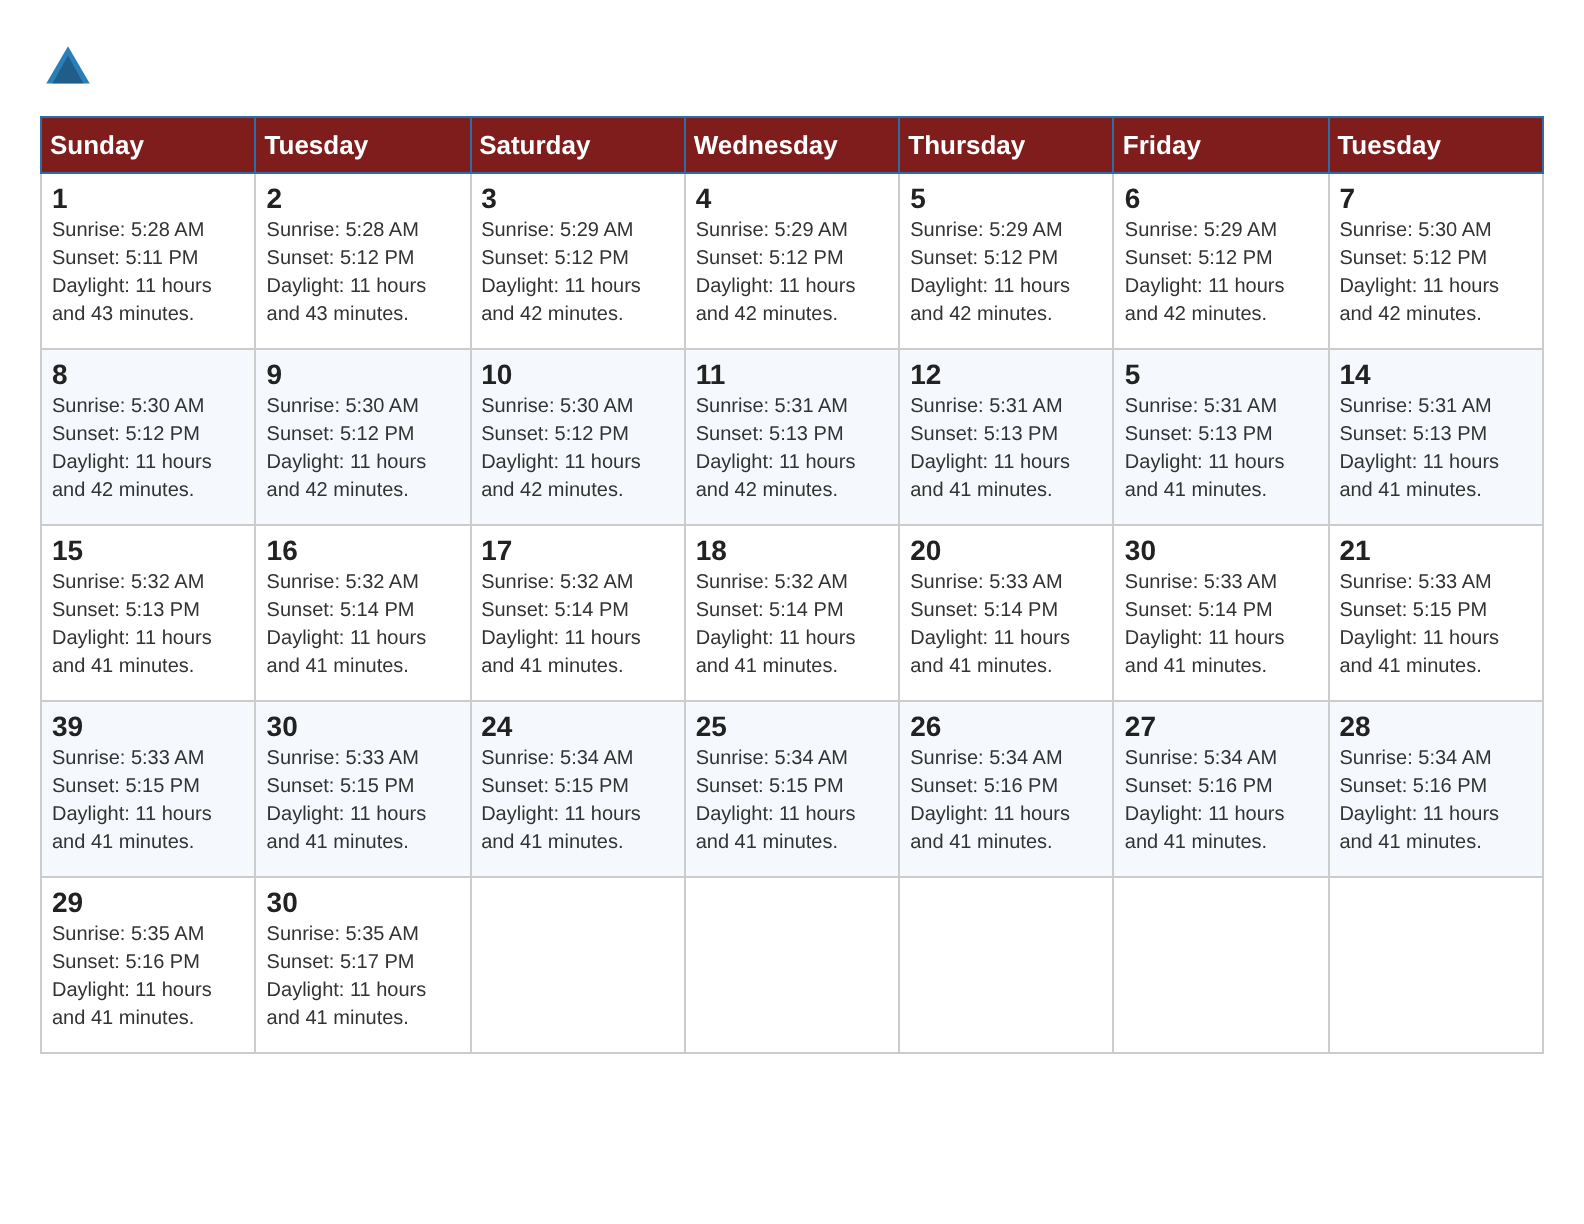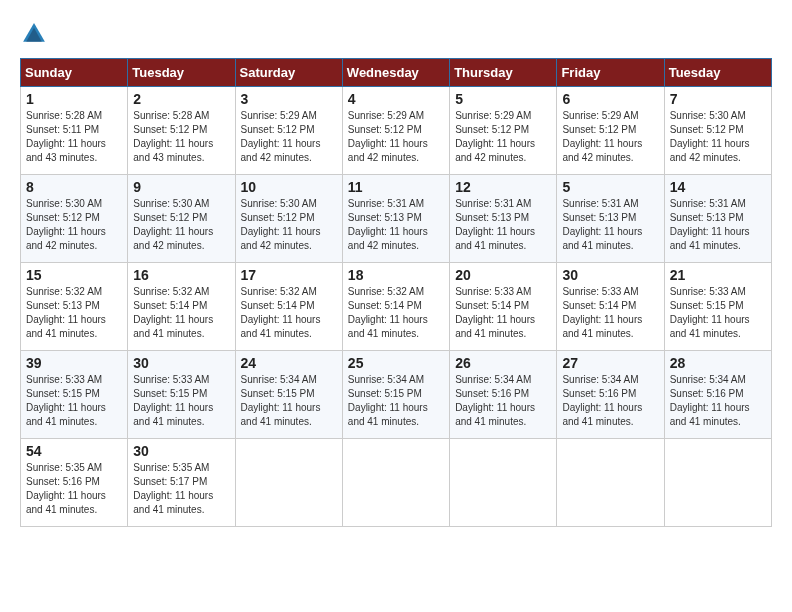--- a/index.html
+++ b/index.html
@@ -235,21 +235,21 @@
         <span class="day-number">27</span>
         <div class="day-info">Sunrise: 5:34 AM<br>Sunset: 5:16 PM<br>Daylight: 11 hours<br>and 41 minutes.</div>
       </td>
         <td>
         <span class="day-number">28</span>
         <div class="day-info">Sunrise: 5:34 AM<br>Sunset: 5:16 PM<br>Daylight: 11 hours<br>and 41 minutes.</div>
       </td>
       </tr>
       <tr>
         <td>
-        <span class="day-number">54</span>
+        <span class="day-number">29</span>
         <div class="day-info">Sunrise: 5:35 AM<br>Sunset: 5:16 PM<br>Daylight: 11 hours<br>and 41 minutes.</div>
       </td>
         <td>
         <span class="day-number">30</span>
         <div class="day-info">Sunrise: 5:35 AM<br>Sunset: 5:17 PM<br>Daylight: 11 hours<br>and 41 minutes.</div>
       </td>
         <td class="empty-cell"></td>
         <td class="empty-cell"></td>
         <td class="empty-cell"></td>
         <td class="empty-cell"></td>

